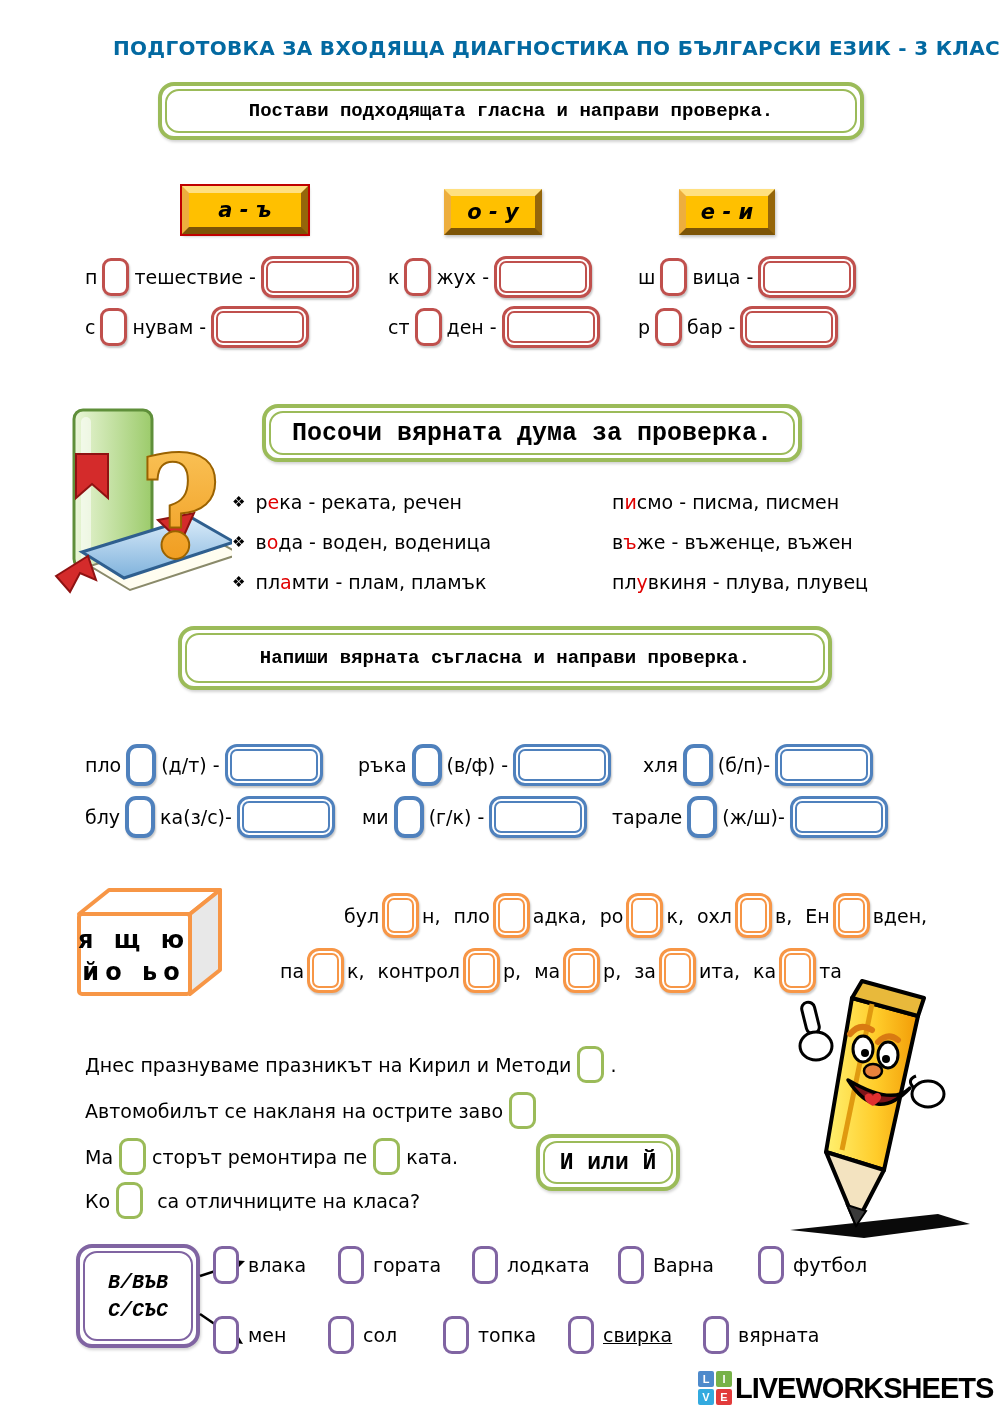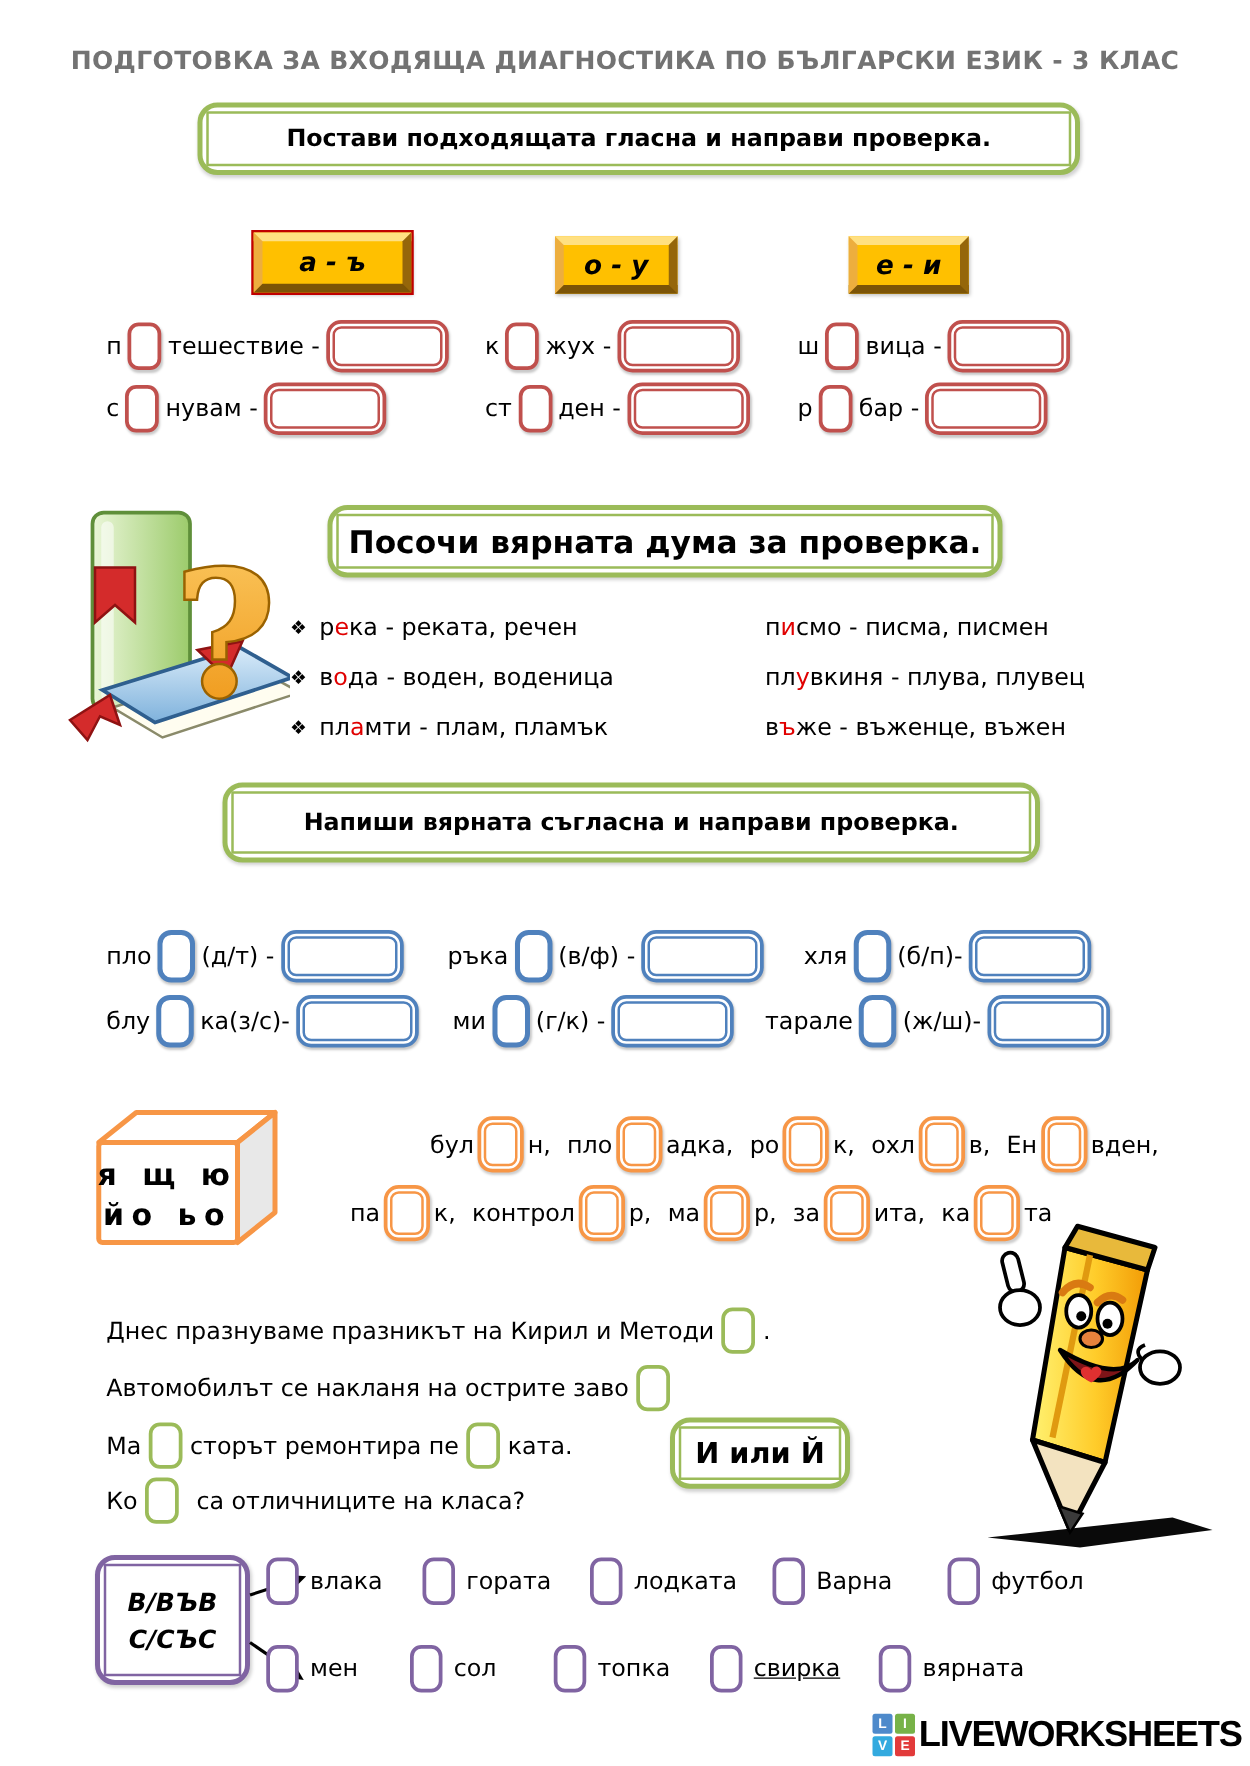--- a/index.html
+++ b/index.html
@@ -3,31 +3,31 @@
 <meta charset="utf-8">
 <style>
   * { margin:0; padding:0; box-sizing:border-box; }
   html,body { background:#fff; }
   .page {
     position:relative; width:1000px; height:1413px; background:#ffffff;
     font-family:"DejaVu Sans","Liberation Sans",sans-serif; color:#000; overflow:hidden;
   }
   .abs { position:absolute; }
   .title {
-    position:absolute; left:0; top:36px; width:100%; text-align:center;
-    font-size:20px; font-weight:bold; color:#737373; letter-spacing:0.3px;
+    position:absolute; left:0; top:36px; width:100%; text-align:right;
+    font-size:20px; font-weight:bold; color:#0369a1; letter-spacing:0.3px;
   }
   
   .frame {
     position:absolute; border:4px solid #9BBB59; border-radius:16px; background:#fff;
     padding:3px; box-shadow:1px 2px 3px rgba(0,0,0,.18);
   }
   .frame .inner {
-    width:100%; height:100%; border:2px solid #9BBB59; border-radius:1px;
-    display:flex; align-items:center; justify-content:center; font-weight:bold; background:#fff;
+    width:100%; height:100%; border:2px solid #9BBB59; border-radius:14px;
+    display:flex; align-items:center; justify-content:center; font-weight:bold; background:#fff;font-family:Liberation Mono, monospace;
   }
   .frame.purple { border-color:#8064A2; }
   .frame.purple .inner { border-color:#8064A2; flex-direction:column; gap:5px; font-style:italic; }
   
   .gold {
     position:absolute; display:flex; align-items:center; justify-content:center;
     background:#FFC000; font-weight:bold; font-style:italic; font-size:21px;
     border-style:solid; border-width:7px; border-color:#FFE081 #95660A #7C5406 #EDAE3E;
     box-shadow:1px 2px 3px rgba(0,0,0,.25);
   }
@@ -68,21 +68,21 @@
 <body>
 
 <div class="page">
 
   <div class="title">ПОДГОТОВКА ЗА ВХОДЯЩА ДИАГНОСТИКА ПО БЪЛГАРСКИ ЕЗИК - 3 КЛАС</div>
 
   <div class="frame" style="left:158px;top:82px;width:706px;height:58px;">
     <div class="inner" style="font-size:19px;">Постави подходящата гласна и направи проверка.</div>
   </div>
 
-  <div class="gold rimmed" style="left:182px;top:186px;width:126px;height:48px;margin-left:21px;">
+  <div class="gold rimmed" style="left:182px;top:186px;width:126px;height:48px;">
     <span>а - ъ</span>
   </div>
   <div class="gold" style="left:444px;top:189px;width:98px;height:46px;">
     <span>о - у</span>
   </div>
   <div class="gold" style="left:679px;top:189px;width:96px;height:46px;">
     <span>е - и</span>
   </div>
 
   <div class="ex" style="left:85px;top:256px;">
@@ -175,24 +175,24 @@
     <div class="row">
       <span class="diamond">❖</span>
       <span><span>пл</span><span class="red-letter">а</span><span>мти - плам, пламък</span></span>
     </div>
   </div>
   <div class="bullets" style="left:612px;top:482px;">
     <div class="row">
       <span><span>п</span><span class="red-letter">и</span><span>смо - писма, писмен</span></span>
     </div>
     <div class="row">
+      <span><span>в</span><span class="red-letter">ъ</span><span>же - въженце, въжен</span></span>
+    </div>
+    <div class="row">
       <span><span>пл</span><span class="red-letter">у</span><span>вкиня - плува, плувец</span></span>
-    </div>
-    <div class="row">
-      <span><span>в</span><span class="red-letter">ъ</span><span>же - въженце, въжен</span></span>
     </div>
   </div>
 
   <div class="frame" style="left:178px;top:626px;width:654px;height:64px;">
     <div class="inner" style="font-size:19px;">Напиши вярната съгласна и направи проверка.</div>
   </div>
 
   <div class="ex" style="left:85px;top:744px;">
     <span>пло</span>
     <div class="lbox c-blue"></div>

